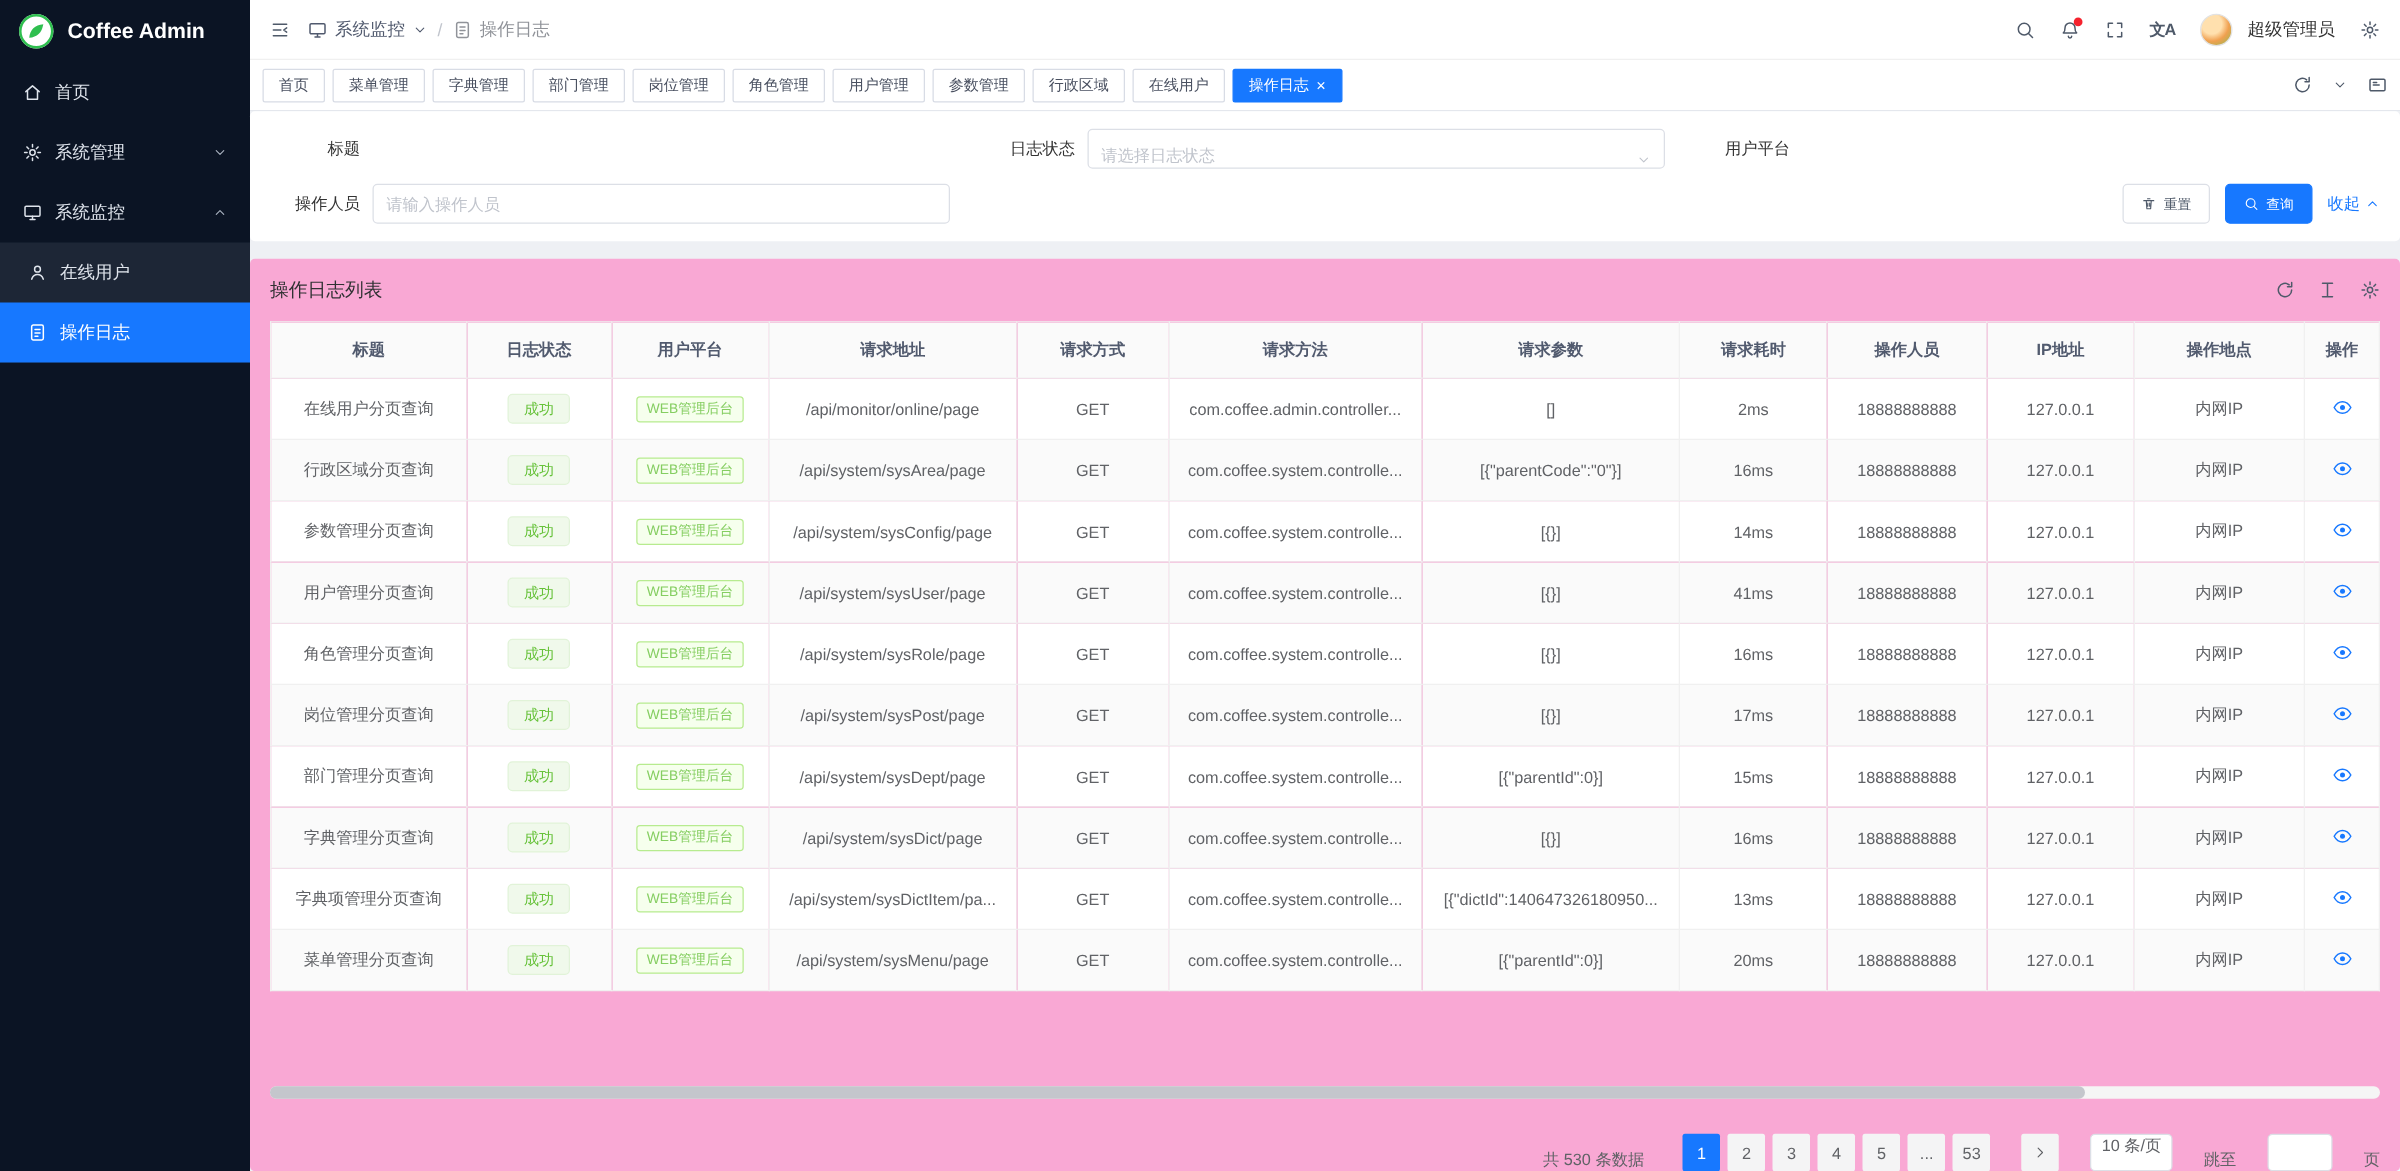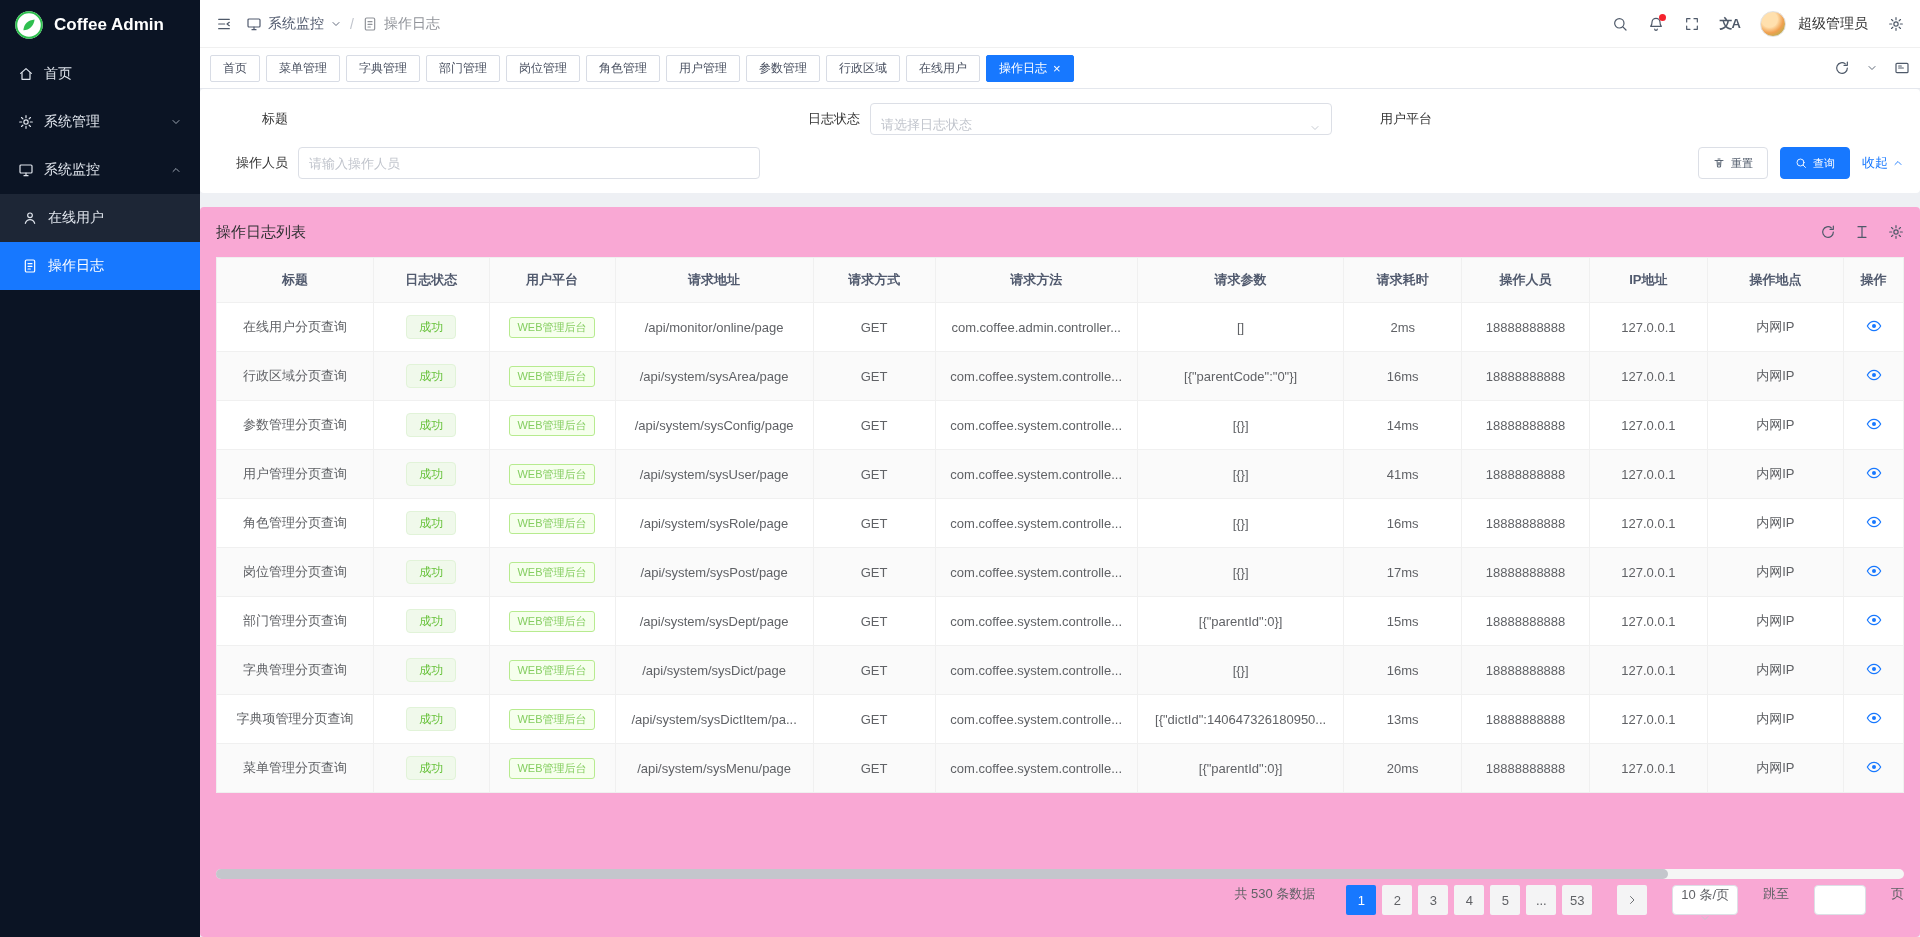--- a/index.html
+++ b/index.html
@@ -88,21 +88,21 @@
   .tag { display:inline-block; border-radius:4px; line-height:1; }
   .tag-status { background:#f0f9eb; color:#67c23a; border:1px solid #e1f3d8; padding:5px 12px; font-size:12px; }
   .tag-platform { background:#f6ffed; color:#85ce61; border:1px solid #b7eb8f; padding:4px 7px; font-size:11px; border-radius:3px; }
   .eye { color:#1778ff; cursor:pointer; display:inline-flex; }
 
   .spacer { flex:1; }
   .hscrollbar { height:10px; background:#f5f5f5; border-radius:5px; margin:4px 0 6px; flex-shrink:0; cursor:pointer; }
   .hscrollbar .thumb { height:10px; width:86%; background:#c4c6cc; border-radius:5px; }
 
   
-  .pagination { height:52px; display:flex; align-items:flex-start; justify-content:flex-end; gap:25px;
+  .pagination { height:52px; display:flex; align-items:flex-end; justify-content:flex-end; gap:25px;
                 font-size:13px; color:#606266; flex-shrink:0; }
   .total { margin-right:6px; }
   .pages { display:flex; align-items:center; gap:6px; }
   .page-btn { min-width:30px; height:30px; padding:0 6px; border:none; border-radius:2px; background:#f4f4f5;
               color:#606266; font-size:13px; cursor:pointer; font-family:inherit; display:inline-flex; align-items:center; justify-content:center; }
   .page-btn.active { background:#1778ff; color:#fff; }
   .page-size { height:30px; border:1px solid #dcdfe6; border-radius:4px; background:#fff; padding:0 8px;
                display:inline-flex; align-items:center; gap:8px; cursor:pointer;flex-direction:column; }
   .page-size .ic { color:#c0c4cc; }
   .jump-input { width:52px; height:30px; border:1px solid #dcdfe6; border-radius:4px; padding:0 6px; font-size:13px; font-family:inherit; }

